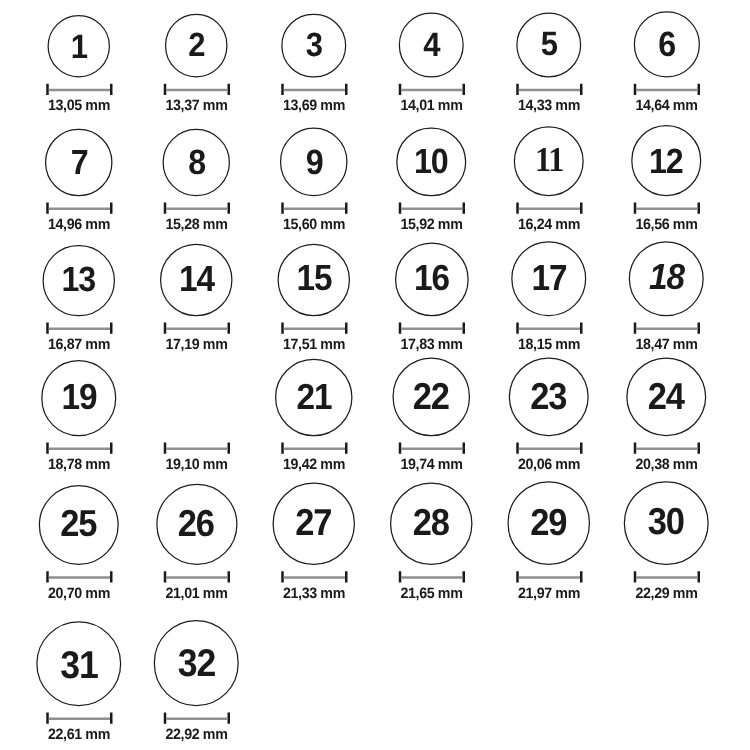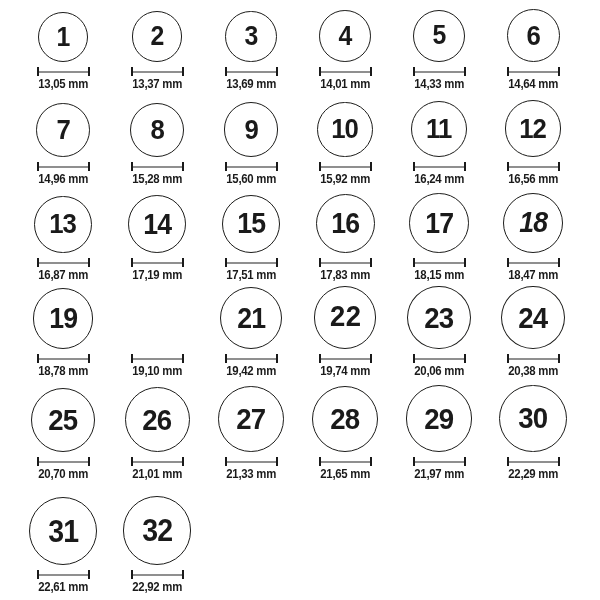--- a/index.html
+++ b/index.html
@@ -144,21 +144,21 @@
         <div class="label" style="color: rgb(26, 26, 26);">15,60 mm</div>
       </div>
       <div class="cell">
         <div class="circle" style="width: 55.4px; height: 55.4px; border-color: rgb(29, 29, 27);">
           <span class="num" style="font-size: 28px; color: rgb(26, 26, 26);">10</span>
         </div>
         <div class="dim" style="border-left-color: rgb(26, 26, 26); border-right-color: rgb(26, 26, 26);"></div>
         <div class="label" style="color: rgb(26, 26, 26);">15,92 mm</div>
       </div>
       <div class="cell">
-        <div class="circle" style="width: 56px; height: 56px; border-color: rgb(29, 29, 27);">
+        <div class="circle" style="width: 56px; height: 56px; border-color: rgb(29, 29, 27); font-family: Liberation Serif, serif;">
           <span class="num" style="font-size: 28px; color: rgb(26, 26, 26);">11</span>
         </div>
         <div class="dim" style="border-left-color: rgb(26, 26, 26); border-right-color: rgb(26, 26, 26);"></div>
         <div class="label" style="color: rgb(26, 26, 26);">16,24 mm</div>
       </div>
       <div class="cell">
         <div class="circle" style="width: 56.6px; height: 56.6px; border-color: rgb(29, 29, 27); justify-content: center;">
           <span class="num" style="font-size: 28px; color: rgb(26, 26, 26);">12</span>
         </div>
         <div class="dim" style="border-left-color: rgb(26, 26, 26); border-right-color: rgb(26, 26, 26);"></div>
@@ -218,21 +218,21 @@
         <div class="label" style="color: rgb(26, 26, 26);">19,10 mm</div>
       </div>
       <div class="cell">
         <div class="circle" style="width: 62px; height: 62px; border-color: rgb(29, 29, 27);">
           <span class="num" style="font-size: 29px; color: rgb(26, 26, 26);">21</span>
         </div>
         <div class="dim" style="border-left-color: rgb(26, 26, 26); border-right-color: rgb(26, 26, 26);"></div>
         <div class="label" style="color: rgb(26, 26, 26);">19,42 mm</div>
       </div>
       <div class="cell">
-        <div class="circle" style="width: 62.6px; height: 62.6px; border-color: rgb(29, 29, 27); font-family: Liberation Mono, monospace;">
+        <div class="circle" style="width: 62.6px; height: 62.6px; border-color: rgb(29, 29, 27);">
           <span class="num" style="font-size: 30px; color: rgb(26, 26, 26);">22</span>
         </div>
         <div class="dim" style="border-left-color: rgb(26, 26, 26); border-right-color: rgb(26, 26, 26);"></div>
         <div class="label" style="color: rgb(26, 26, 26);">19,74 mm</div>
       </div>
       <div class="cell">
         <div class="circle" style="width: 63.2px; height: 63.2px; border-color: rgb(29, 29, 27);">
           <span class="num" style="font-size: 30px; color: rgb(26, 26, 26);">23</span>
         </div>
         <div class="dim" style="border-left-color: rgb(26, 26, 26); border-right-color: rgb(26, 26, 26);"></div>

